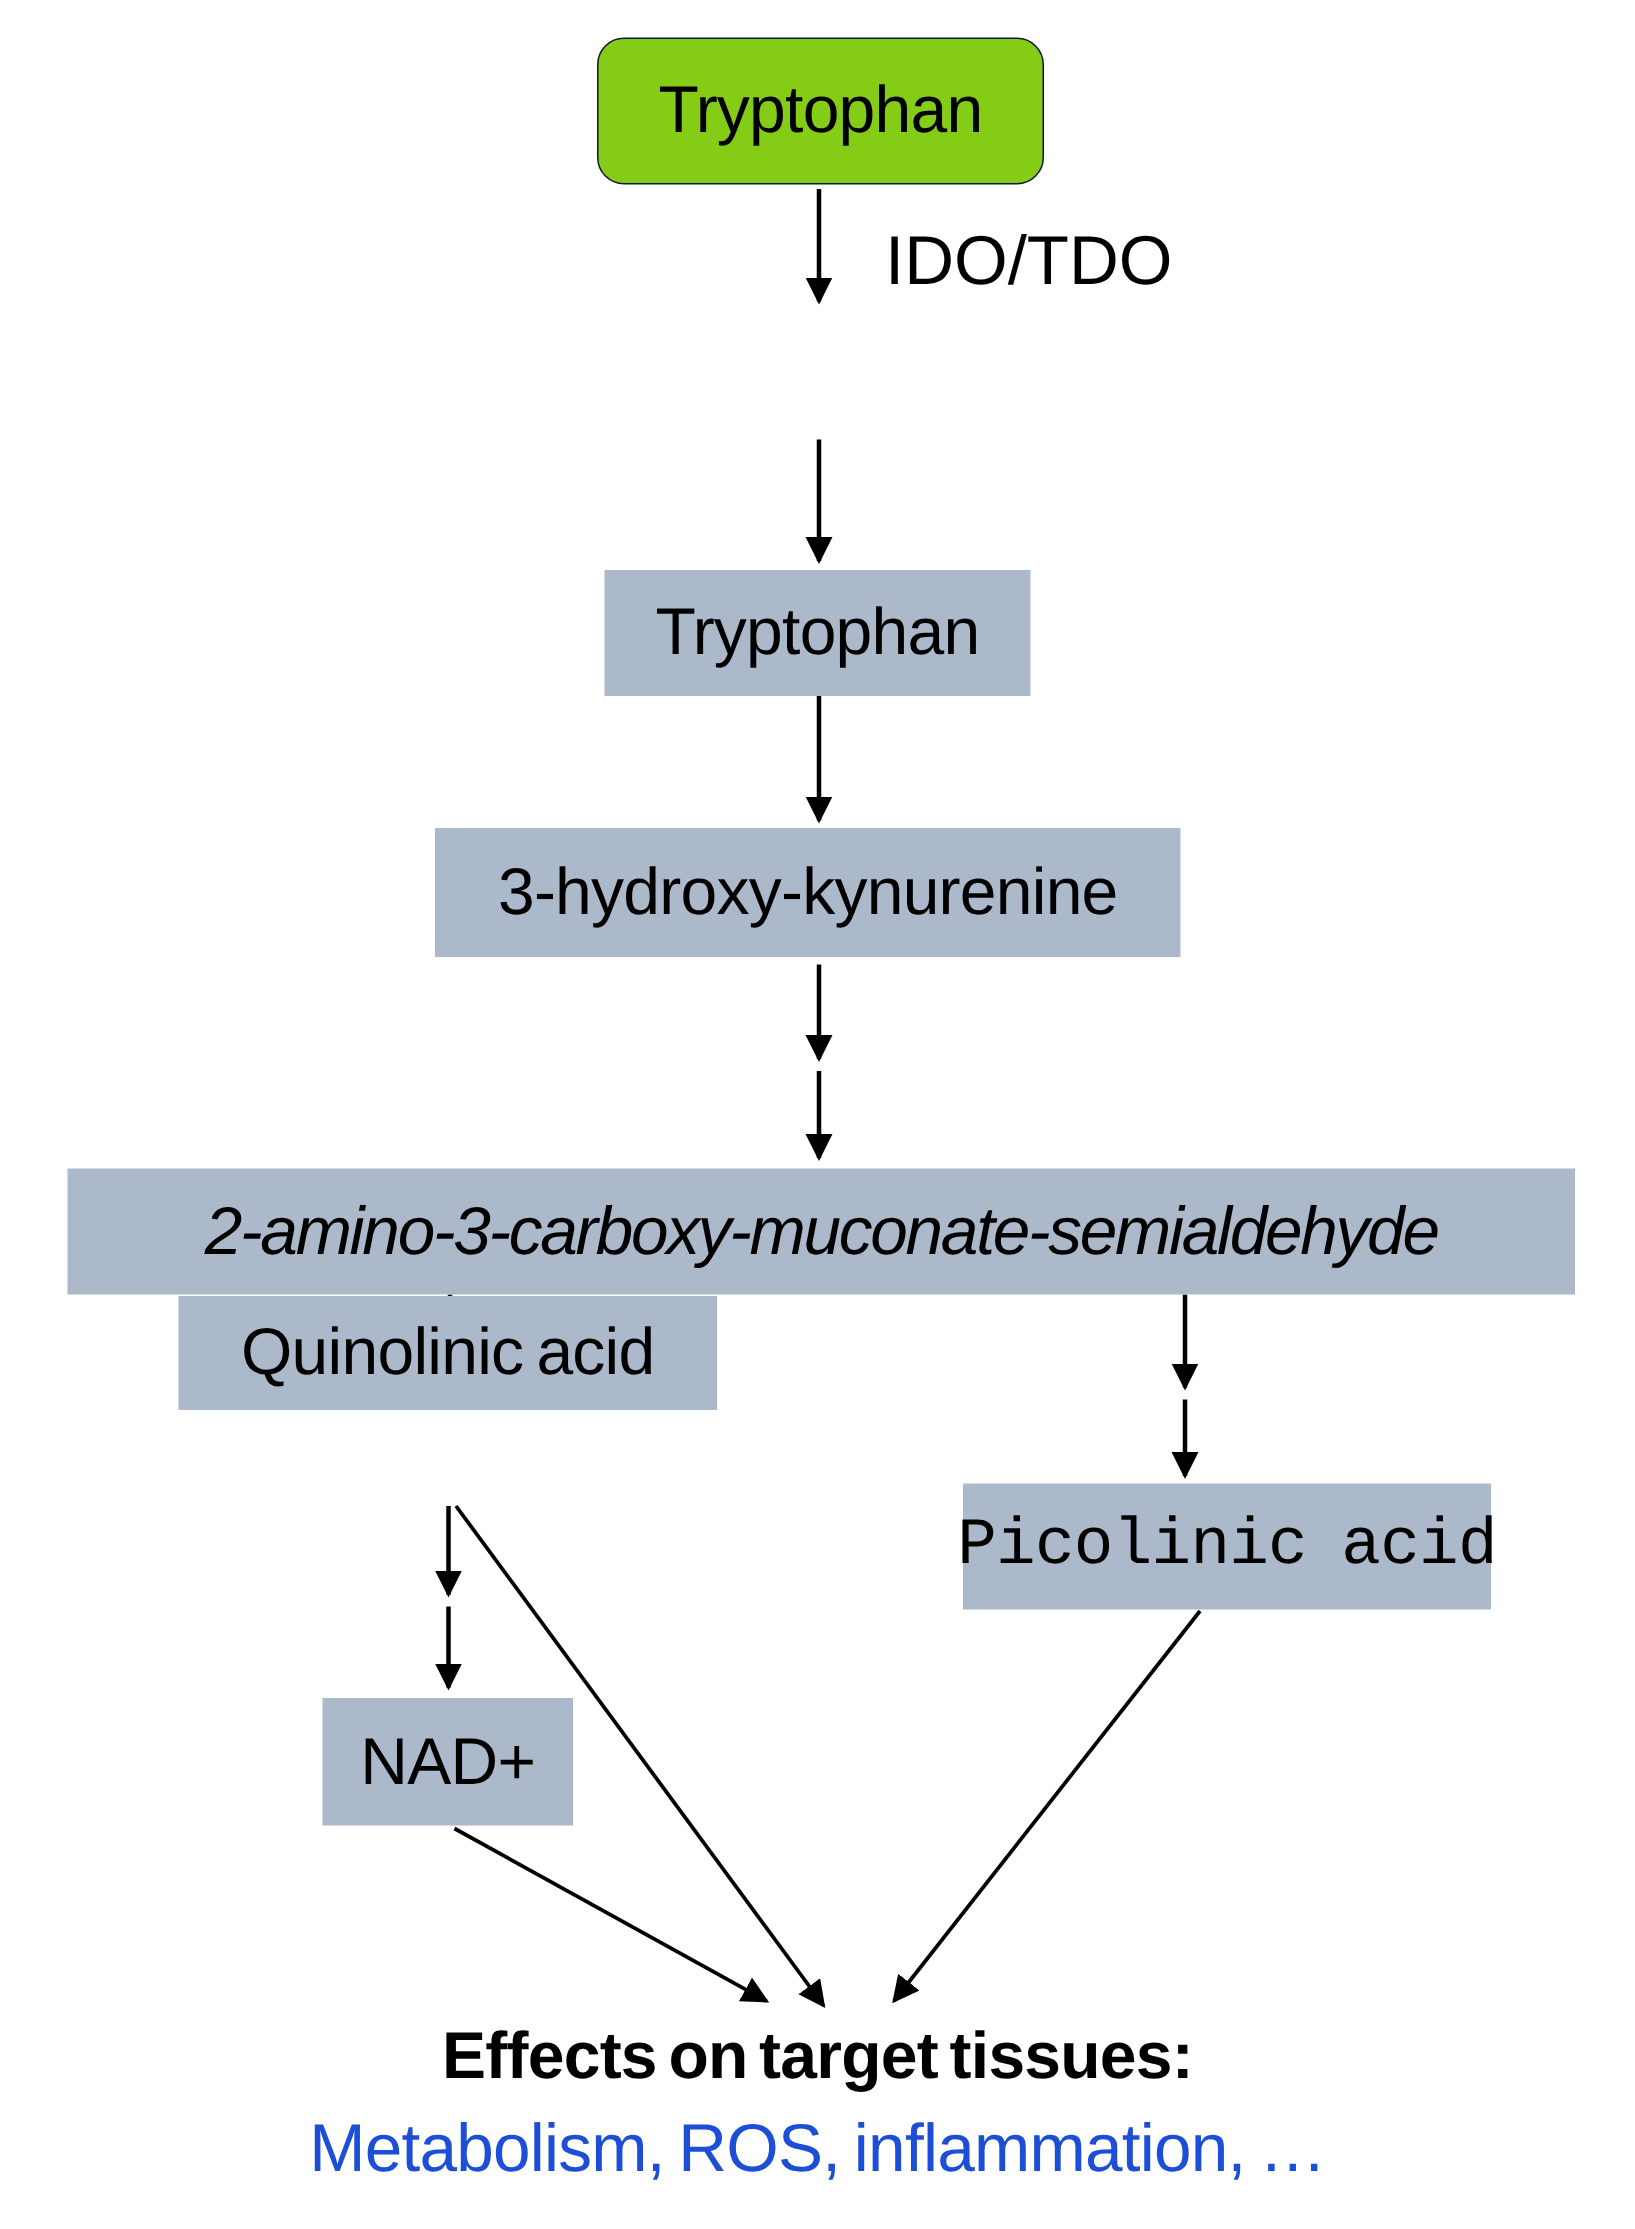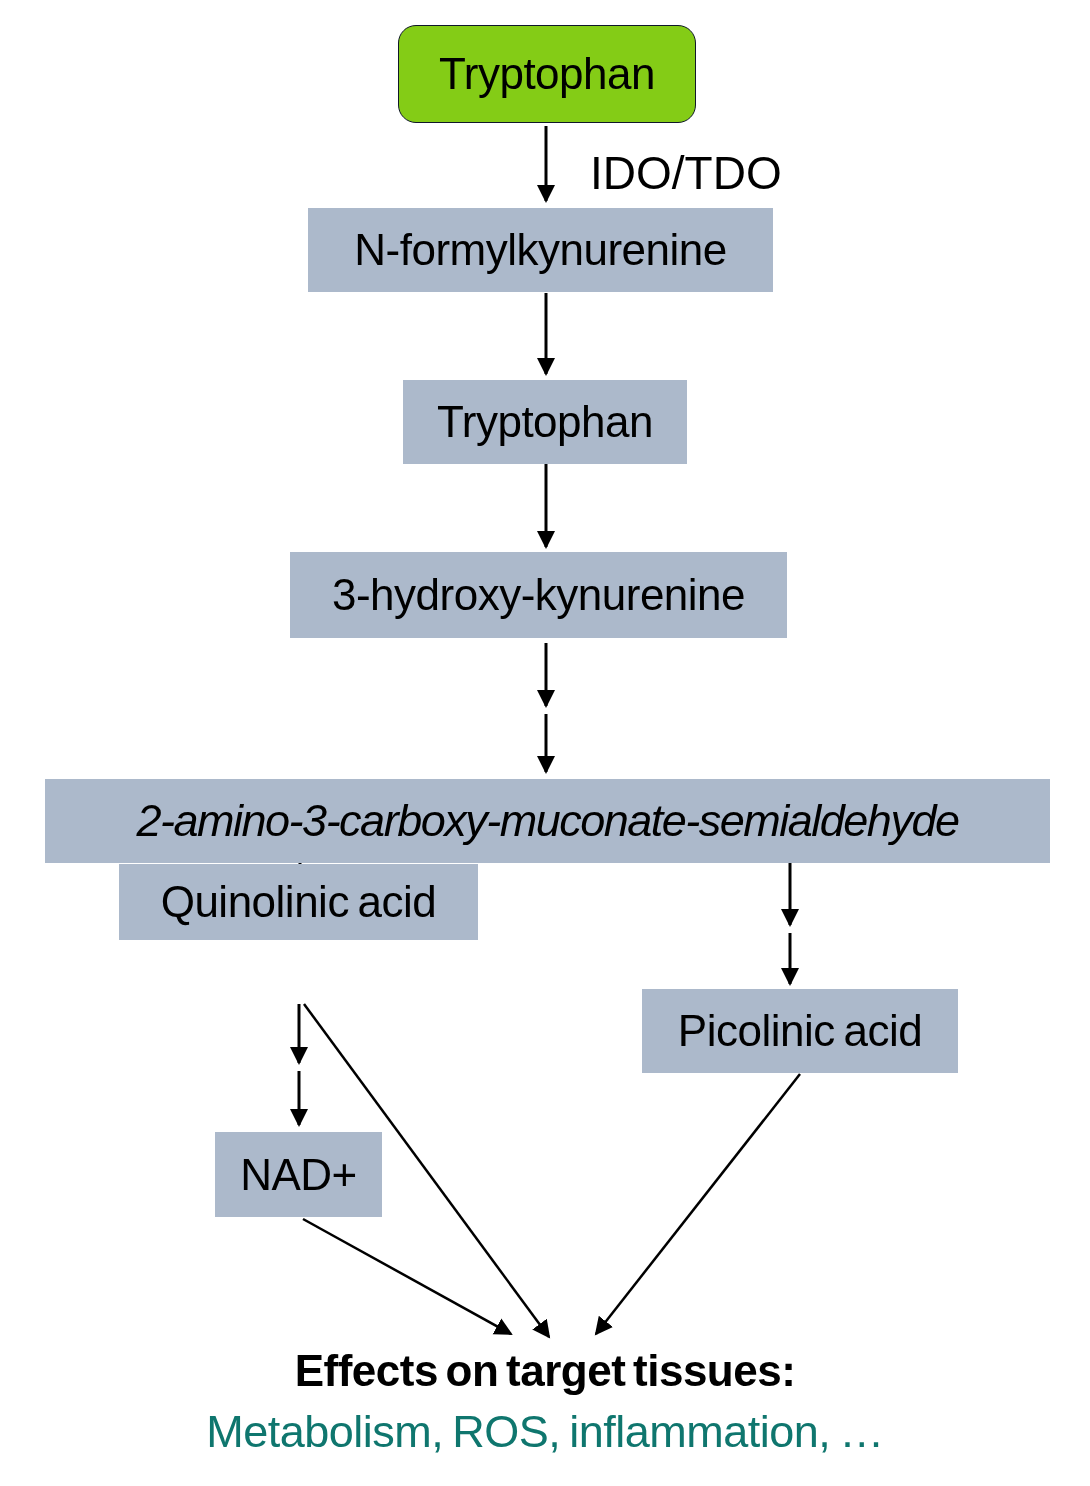--- a/index.html
+++ b/index.html
@@ -42,21 +42,21 @@
     border-radius: 18px;
   }
 
   
   .n-tryptophan { left: 398px; top: 25px;  width: 298px; height: 98px; }
   .n-nfk        { left: 308px; top: 208px; width: 465px; height: 84px; }
   .n-kyn        { left: 403px; top: 380px; width: 284px; height: 84px; }
   .n-hk3        { left: 290px; top: 552px; width: 497px; height: 86px; }
   .n-acms       { left: 45px;  top: 779px; width: 1005px; height: 84px; font-size: 45px; letter-spacing: -1.5px; font-style: italic; }
   .n-quin       { left: 119px; top: 864px; width: 359px; height: 76px; }
-  .n-pico       { left: 642px; top: 989px; width: 316px; height: 84px; }
+  .n-pico       { left: 642px; top: 989px; width: 352px; height: 84px; font-family: Liberation Mono, monospace; }
   .n-nad        { left: 215px; top: 1132px; width: 167px; height: 85px; }
 
   .edge-label {
     position: absolute;
     left: 590px; top: 146px;
     font-size: 46px;
     color: #000000;
     white-space: nowrap;
   }
 
@@ -73,21 +73,21 @@
   }
 
   .footer-subtitle {
     position: absolute;
     left: 0; top: 1406px;
     width: 1090px;
     text-align: center;
     font-size: 45px;
     letter-spacing: -0.5px;
     word-spacing: -3px;
-    color: #0f766e;
+    color: #1d4ed8;
   }
 </style>
 </head>
 <body>
 
 <div class="canvas">
 
   <svg class="arrow-layer" viewBox="0 0 1090 1486" xmlns="http://www.w3.org/2000/svg">
     <defs>
       <marker id="ah" markerUnits="userSpaceOnUse" markerWidth="22" markerHeight="22" refX="16" refY="9" orient="auto">
@@ -116,21 +116,20 @@
 
     <line x1="303" y1="1219" x2="511" y2="1334" stroke="#000" stroke-width="2.5" marker-end="url(#ah)"></line>
 
     <line x1="800" y1="1074" x2="596" y2="1334" stroke="#000" stroke-width="2.5" marker-end="url(#ah)"></line>
   </svg>
 
   <div class="node start n-tryptophan">Tryptophan</div>
 
   <div class="edge-label">IDO/TDO</div>
 
-  <div class="node n-nfk">N-formylkynurenine</div>
 
   <div class="node n-kyn">Tryptophan</div>
 
   <div class="node n-hk3">3-hydroxy-kynurenine</div>
 
   <div class="node n-acms">2-amino-3-carboxy-muconate-semialdehyde</div>
 
   <div class="node n-quin">Quinolinic acid</div>
 
   <div class="node n-pico">Picolinic acid</div>

